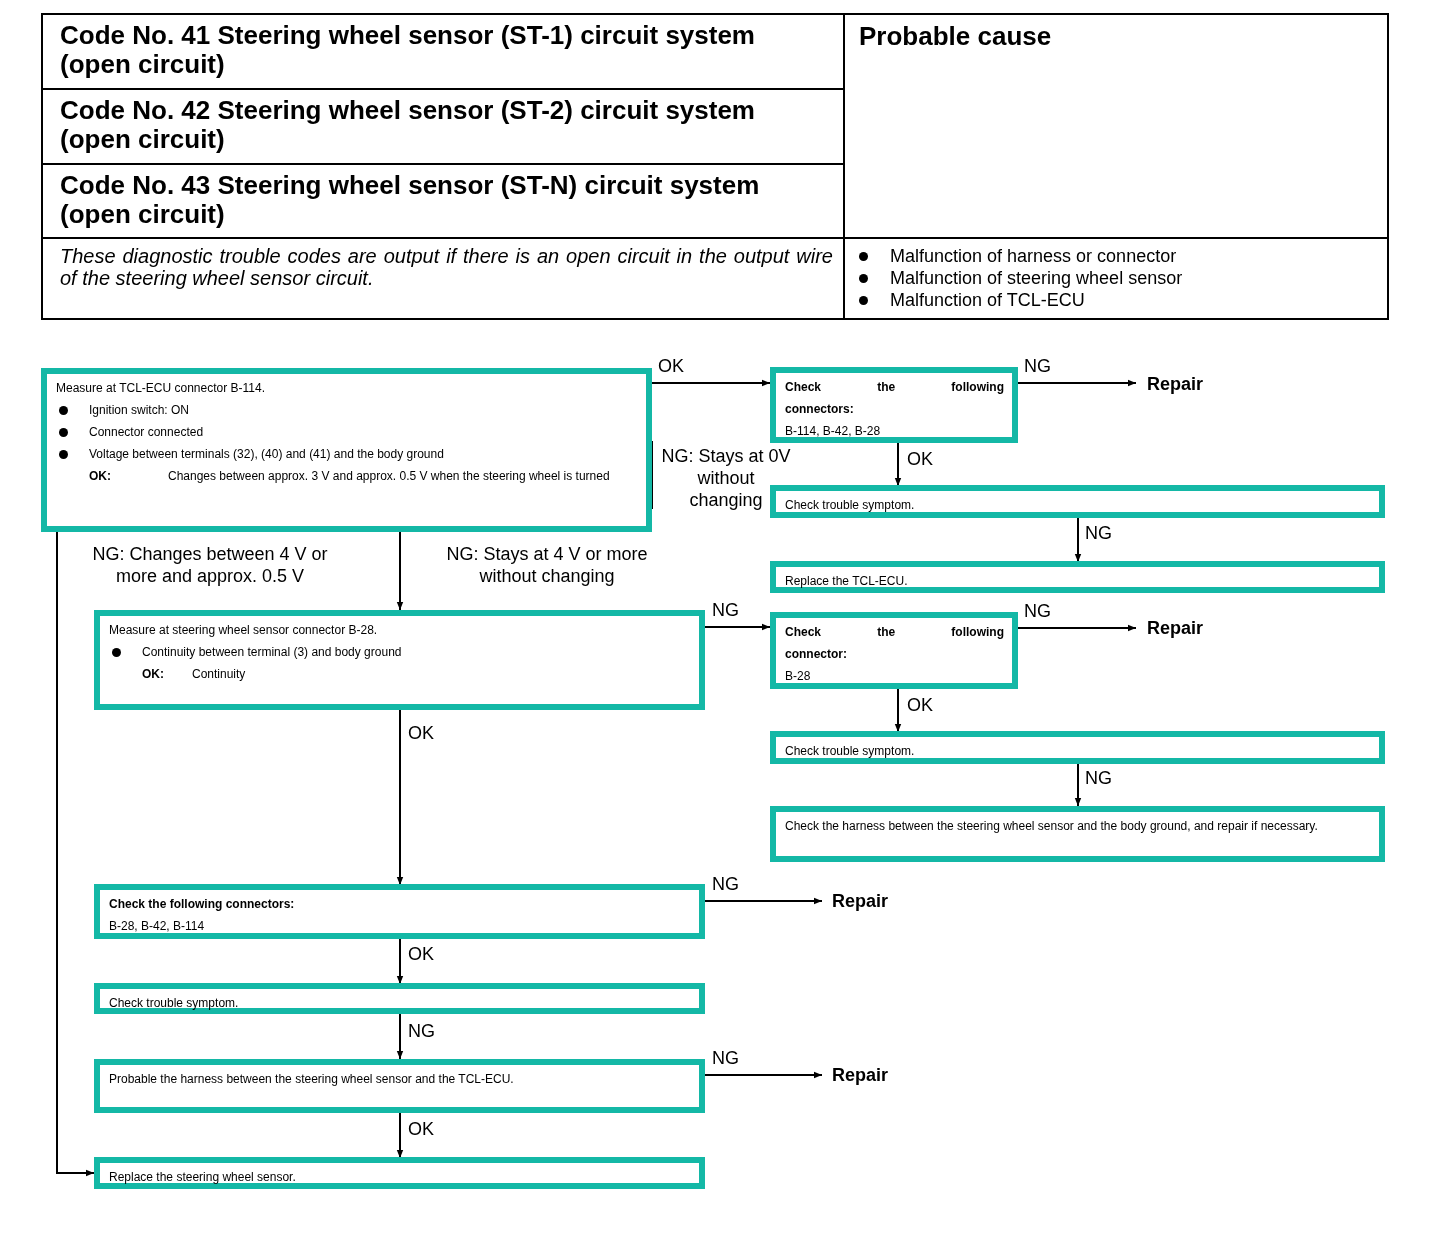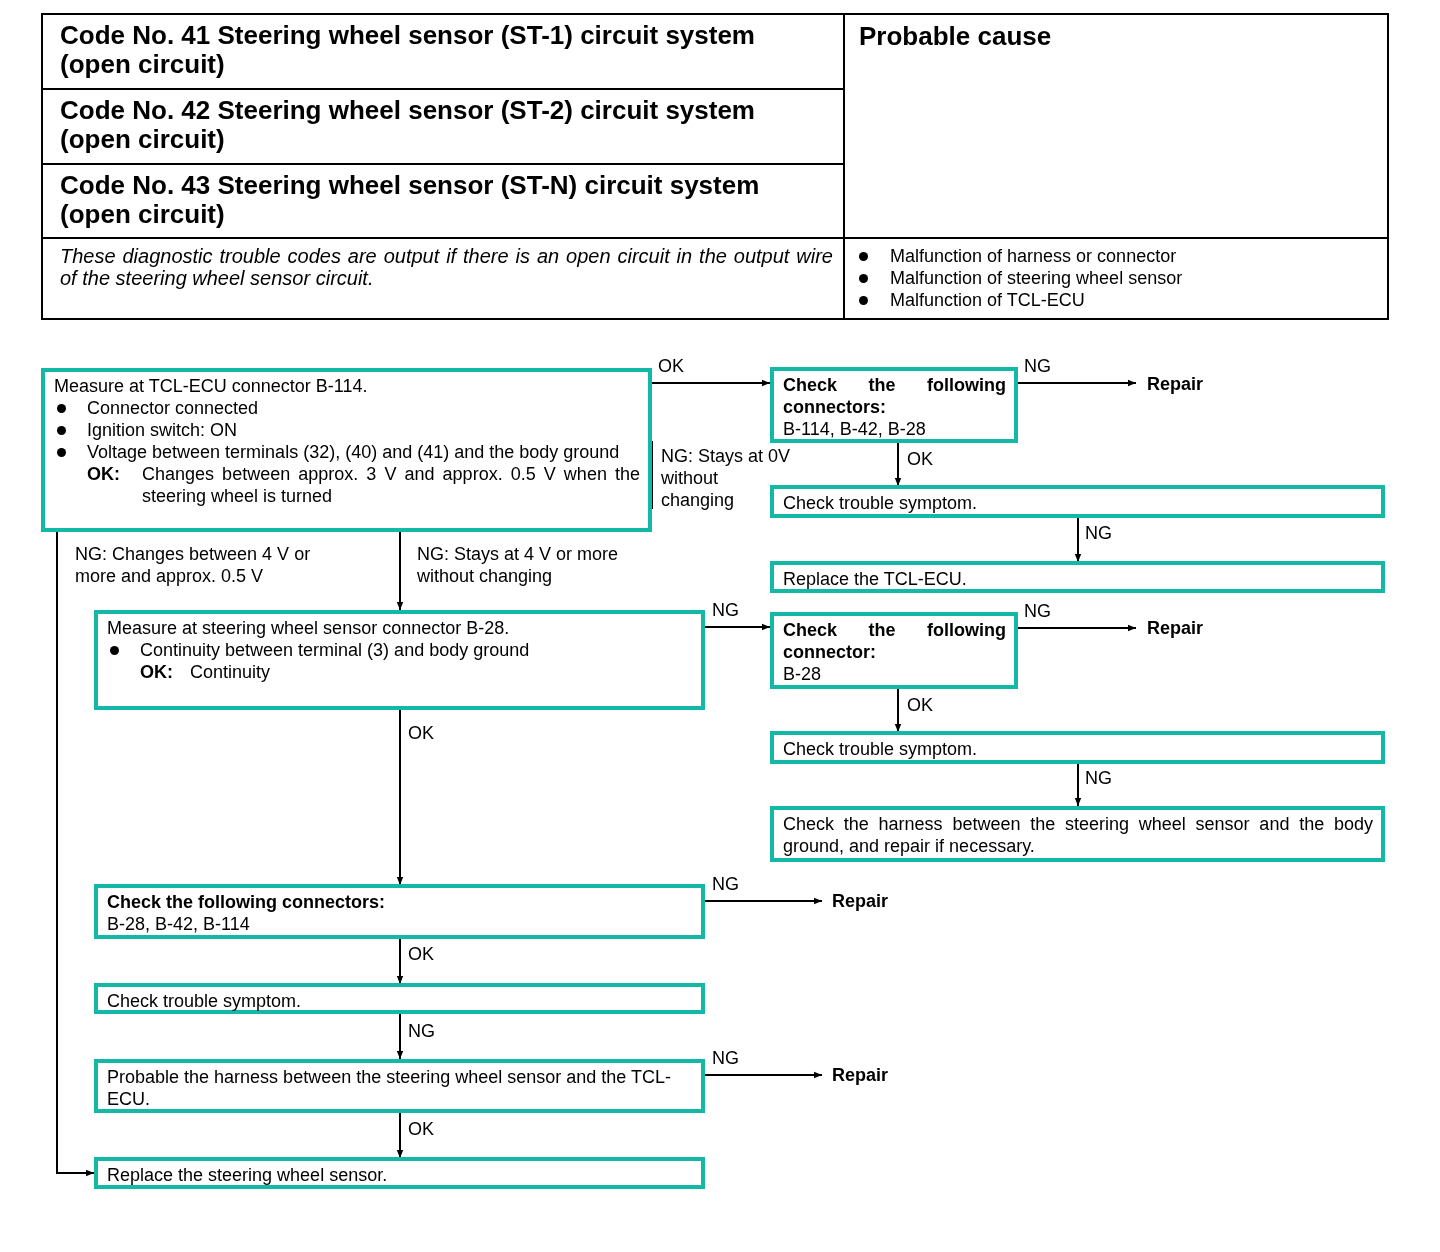--- a/index.html
+++ b/index.html
@@ -14,30 +14,30 @@
   .vdiv { position: absolute; left: 800px; top: 0; bottom: 0; border-left: 2px solid #000; }
   .hdiv { position: absolute; left: 0; right: 0; top: 222px; border-top: 2px solid #000; }
   .cause-title { position: absolute; left: 816px; top: 6px; font-weight: bold; font-size: 26px; line-height: 30px; }
   .desc { position: absolute; left: 17px; top: 230px; width: 773px; font-size: 20px; line-height: 22px;
           text-align: justify; font-style: italic; }
   .causes { position: absolute; left: 816px; top: 230px; font-size: 18px; line-height: 22px; margin: 0; padding: 0; list-style: none; }
   .causes li { position: relative; padding-left: 31px; }
   .bullet { position: absolute; left: 0; top: 7px; width: 9px; height: 9px; border-radius: 50%; background: #000; }
 
   
-  .box { position: absolute; border: 4px solid #14b8a6; box-sizing: border-box; background: #fff;
-         font-size: 18px; line-height: 22px; padding: 3px 8px 0 9px; }
+  .box { position: absolute; border: 6px solid #14b8a6; box-sizing: border-box; background: #fff;
+         font-size: 12px; line-height: 22px; padding: 3px 8px 0 9px; }
   .box .b { font-weight: bold; align-items: flex-end; }
   .blist { margin: 0; padding: 0; list-style: none; }
   .blist li { position: relative; padding-left: 33px; }
   .blist .bullet { left: 3px; top: 7px; }
-  .okline { padding-left: 33px; }
+  .okline { padding-left: 33px; gap: 24px; }
   .okline .ok-key { font-weight: bold; display: inline-block; width: 50px; }
   .okline .ok-val { display: inline-block; vertical-align: top; }
-  .lbl { position: absolute; font-size: 18px; line-height: 22px; white-space: nowrap; }
+  .lbl { position: absolute; font-size: 18px; line-height: 22px; white-space: nowrap; text-align: center; }
   .repair { position: absolute; font-size: 18px; font-weight: bold; line-height: 22px; text-align: center; }
   .justify3 { display: flex; justify-content: space-between; }
   svg.lines { position: absolute; left: 0; top: 0; }
 </style>
 </head>
 <body>
 
 <div class="hdr-table">
   <div class="code-cell" style="top:0;height:75px;">
     <div>Code No. 41 Steering wheel sensor (ST-1) circuit system</div>
@@ -102,22 +102,22 @@
 
     <path d="M705 1075 H822" marker-end="url(#arr)"></path>
 
     <path d="M400 1112 V1158" marker-end="url(#arr)"></path>
   </g>
 </svg>
 
 <div class="box" style="left:41px;top:368px;width:611px;height:164px;">
   <div>Measure at TCL-ECU connector B-114.</div>
   <ul class="blist">
+    <li><span class="bullet"></span><span>Ignition switch: ON</span></li>
     <li><span class="bullet"></span><span>Connector connected</span></li>
-    <li><span class="bullet"></span><span>Ignition switch: ON</span></li>
     <li style="text-align:justify;"><span class="bullet"></span><span>Voltage between terminals (32), (40) and (41) and the body ground</span></li>
   </ul>
   <div class="okline" style="display:flex;">
     <span class="ok-key" style="flex:0 0 55px;">OK:</span>
     <span class="ok-val" style="flex:1;text-align:justify;">Changes between approx. 3 V and approx. 0.5 V when the steering wheel is turned</span>
   </div>
 </div>
 
 <div class="lbl" style="left:658px;top:355px;">OK</div>
 <div class="lbl" style="left:75px;top:543px;width:270px;white-space:normal;">NG: Changes between 4 V or more and approx. 0.5 V</div>

